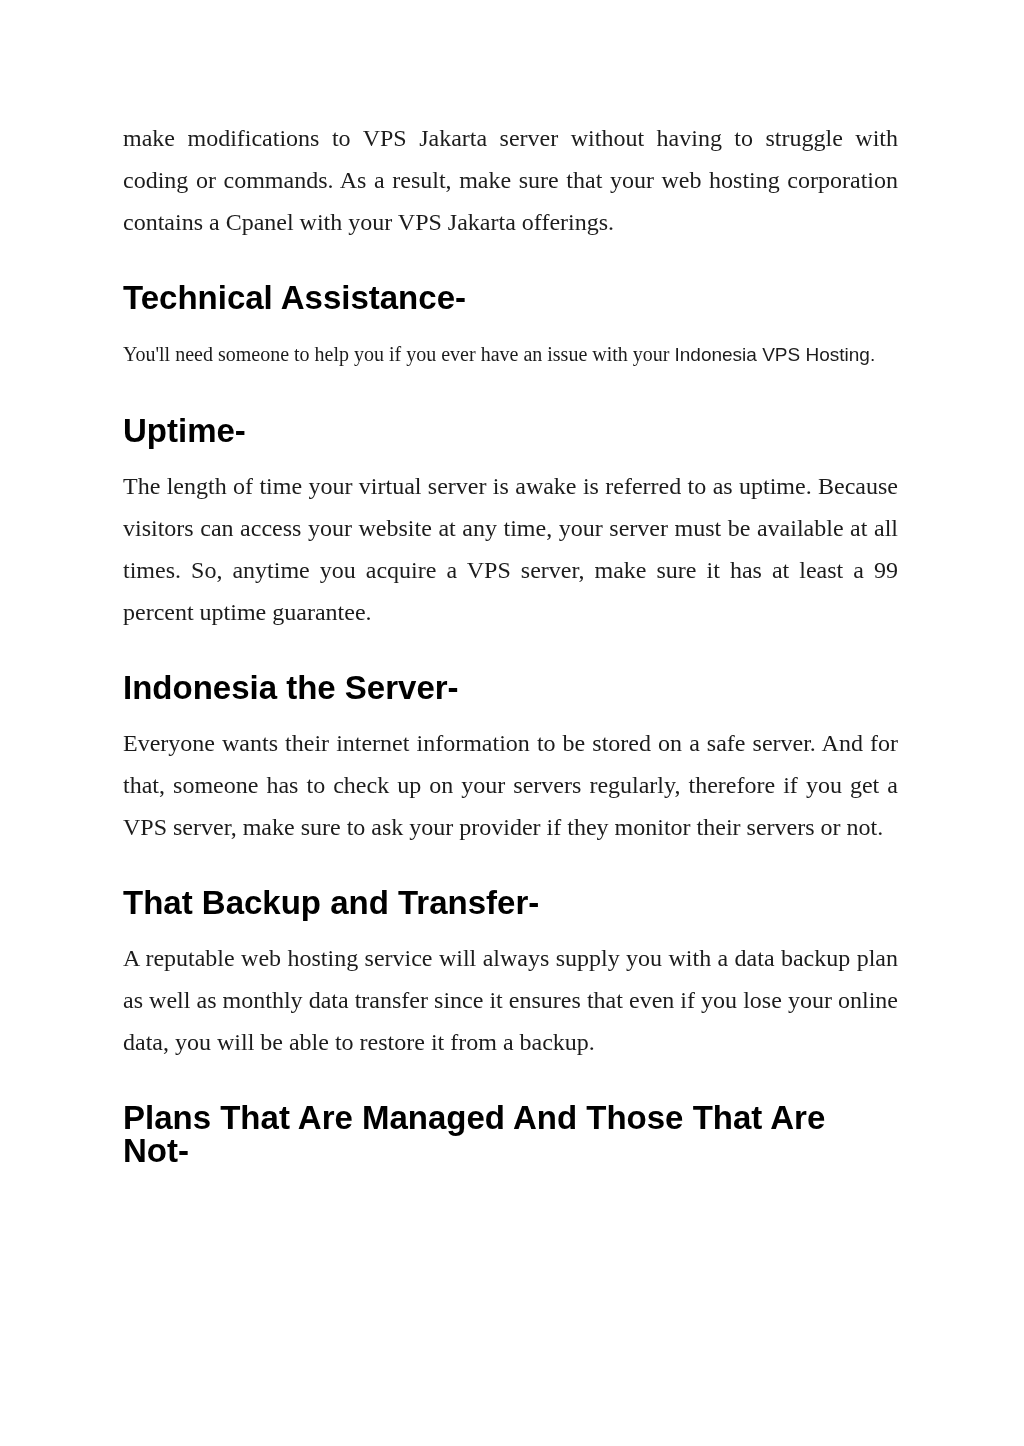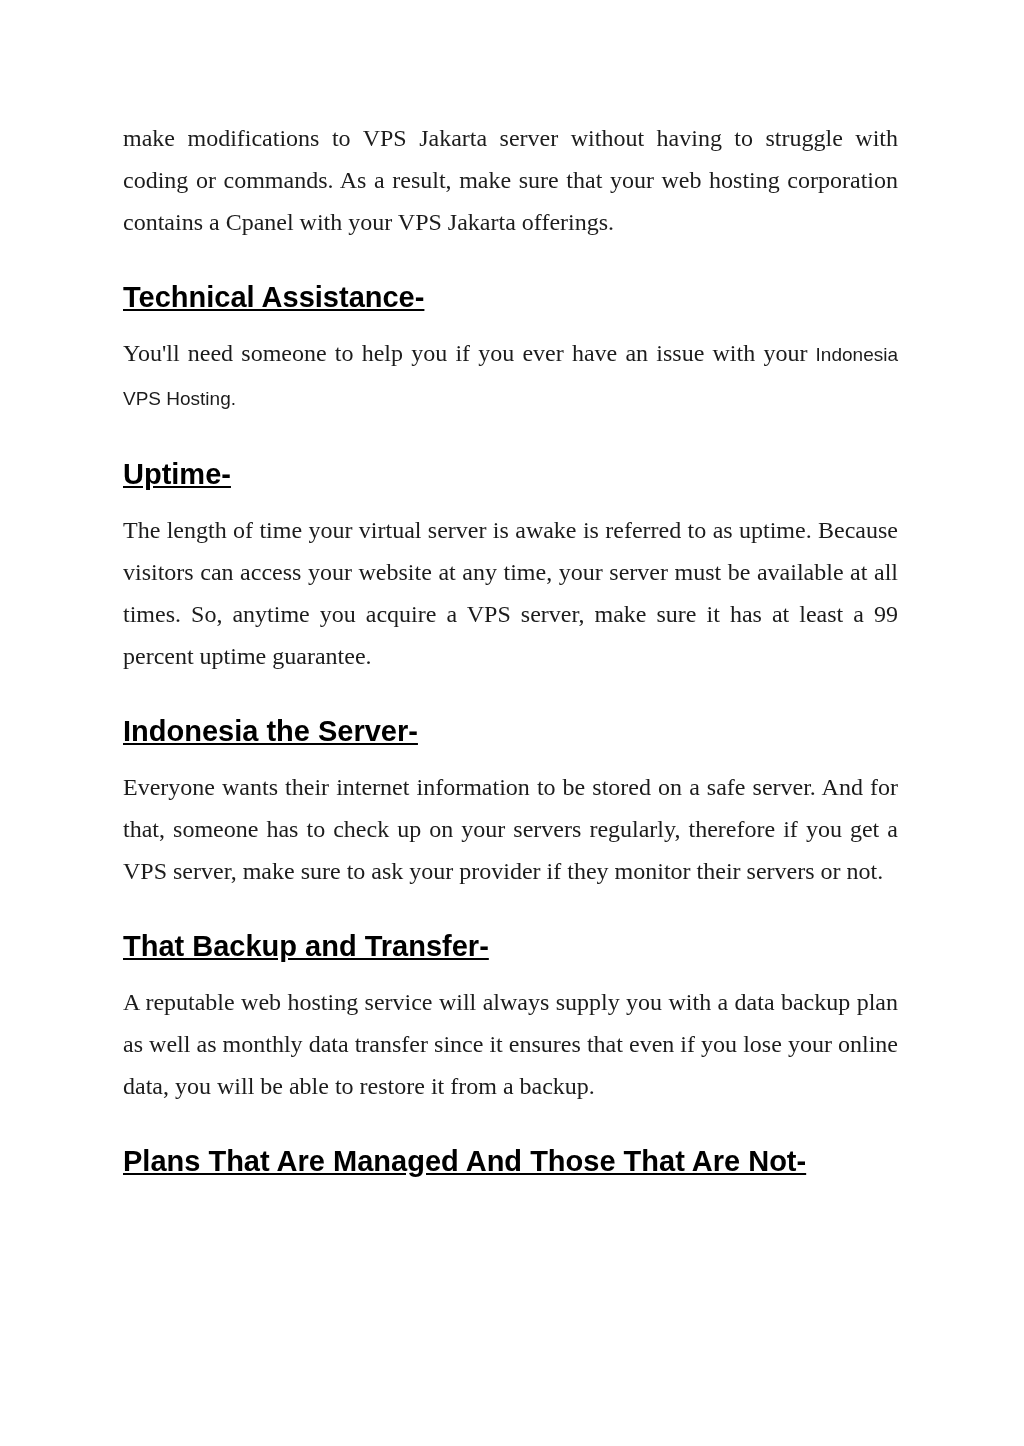--- a/index.html
+++ b/index.html
@@ -24,35 +24,34 @@
   p.body-text {
     font-family: "Liberation Serif", "DejaVu Serif", serif;
     font-size: 24px;
     line-height: 42px;
     color: #1c1c1c;
     text-align: justify;
     margin: 0 0 20px 0;
   }
   p.body-text .run-serif {
     font-family: "Liberation Serif", "DejaVu Serif", serif;
-    font-size: 24px;
+    font-size: 20px;
   }
   p.body-text .run-sans {
     font-family: "Liberation Sans", "DejaVu Sans", sans-serif;
     font-size: 19px;
   }
   h2.section-heading {
     font-family: "Liberation Sans", "DejaVu Sans", sans-serif;
-    font-size: 29px;
+    font-size: 33px;
     line-height: 33px;
     font-weight: bold;
     color: #000000;
     margin: 38px 0 18px 0;
     letter-spacing: 0px;
-    text-decoration: underline;
   }
 </style>
 </head>
 <body>
 
 <main class="page">
   <article class="doc" id="doc-content">
       <p class="body-text">make modifications to VPS Jakarta server without having to struggle with coding or commands. As a result, make sure that your web hosting corporation contains a Cpanel with your VPS Jakarta offerings.</p>
       <h2 class="section-heading">Technical Assistance-</h2>
       <p class="body-text"><span class="run-serif">You'll need someone to help you if you ever have an issue with your </span><span class="run-sans">Indonesia VPS Hosting.</span></p>

